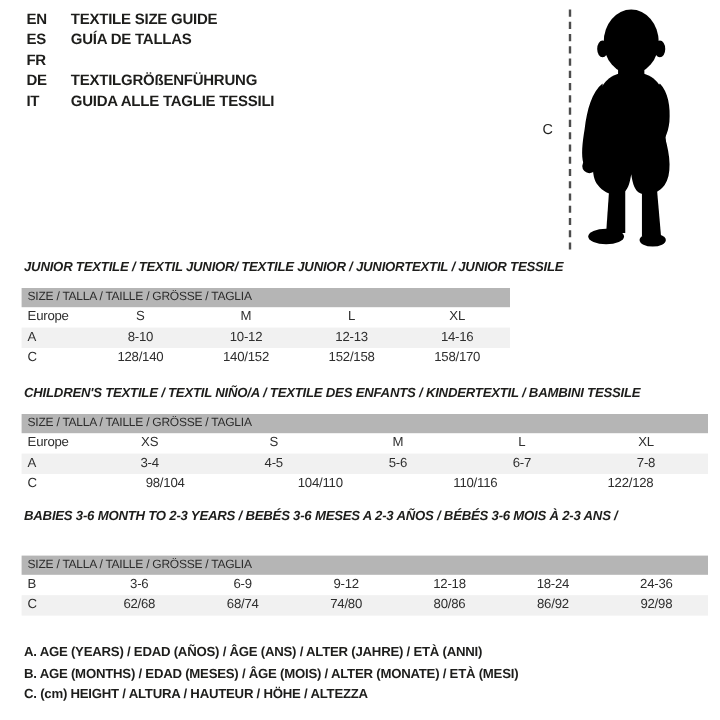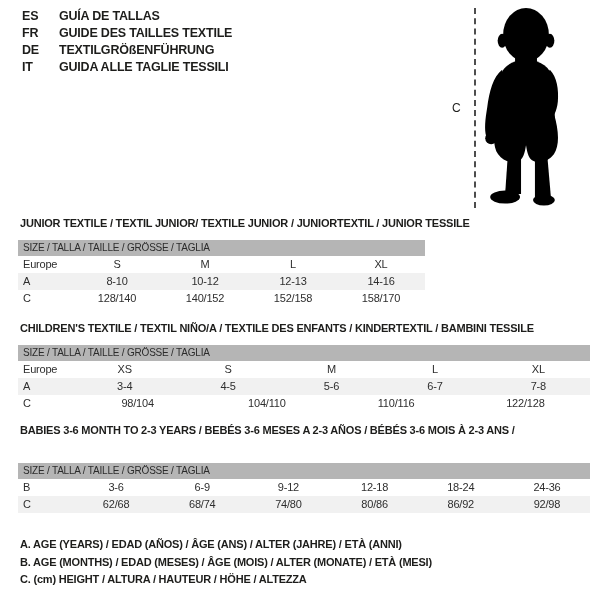--- a/index.html
+++ b/index.html
@@ -9,47 +9,50 @@
   }
   
   .lang-list{position:absolute;left:22px;top:8px;}
   .lang-row{display:flex;height:17px;line-height:17px;font-size:12.5px;font-weight:bold;letter-spacing:-0.2px;}
   .lang-code{width:37px;flex:0 0 37px;}
   
   .dash-line{position:absolute;left:474px;top:8px;height:200px;width:0;border-left:2px dashed #4d4d4d;}
   .c-label{position:absolute;left:452px;top:101px;font-size:12px;font-weight:500;}
   .figure-svg{position:absolute;left:481px;top:4px;}
   
-  .sec-title{position:absolute;left:20px;font-size:11px;font-weight:bold;letter-spacing:-0.2px;}
+  .sec-title{position:absolute;left:20px;font-size:11px;font-weight:bold;letter-spacing:-0.2px;font-style:italic;}
   .sec-title div{height:17px;line-height:17px;white-space:nowrap;}
   .size-table{position:absolute;left:18px;}
   .size-bar{height:16px;line-height:16px;font-size:10px;padding-left:5px;color:#2b2b2b;letter-spacing:-0.2px;}
   .t-row{display:flex;height:17px;line-height:17px;font-size:11px;color:#2e2e2e;letter-spacing:-0.2px;}
   .t-label{flex:0 0 50px;padding-left:5px;text-align:left;}
   .t-cell{flex:1;text-align:center;}
   #title-junior{top:215px;} #table-junior{top:240px;width:407px;}
   #title-children{top:320px;text-align:center;} #table-children{top:345px;width:572px;}
   #title-babies{top:422px;} #table-babies{top:463px;width:572px;}
   
   .footnotes{position:absolute;left:20px;top:536px;}
   .footnote{height:17.5px;line-height:17.5px;font-size:11px;font-weight:bold;letter-spacing:-0.2px;white-space:nowrap;}
 </style>
 </head>
 <body>
 
 <div class="page">
 
   <div class="lang-list">
       <div class="lang-row">
+        <span class="lang-code">EN</span>
+        <span class="lang-title">TEXTILE SIZE GUIDE</span>
+      </div>
+      <div class="lang-row">
         <span class="lang-code">ES</span>
         <span class="lang-title">GUÍA DE TALLAS</span>
       </div>
       <div class="lang-row">
         <span class="lang-code">FR</span>
-        <span class="lang-title">GUIDE DES TAILLES TEXTILE</span>
       </div>
       <div class="lang-row">
         <span class="lang-code">DE</span>
         <span class="lang-title">TEXTILGRÖßENFÜHRUNG</span>
       </div>
       <div class="lang-row">
         <span class="lang-code">IT</span>
         <span class="lang-title">GUIDA ALLE TAGLIE TESSILI</span>
       </div>
     </div>

